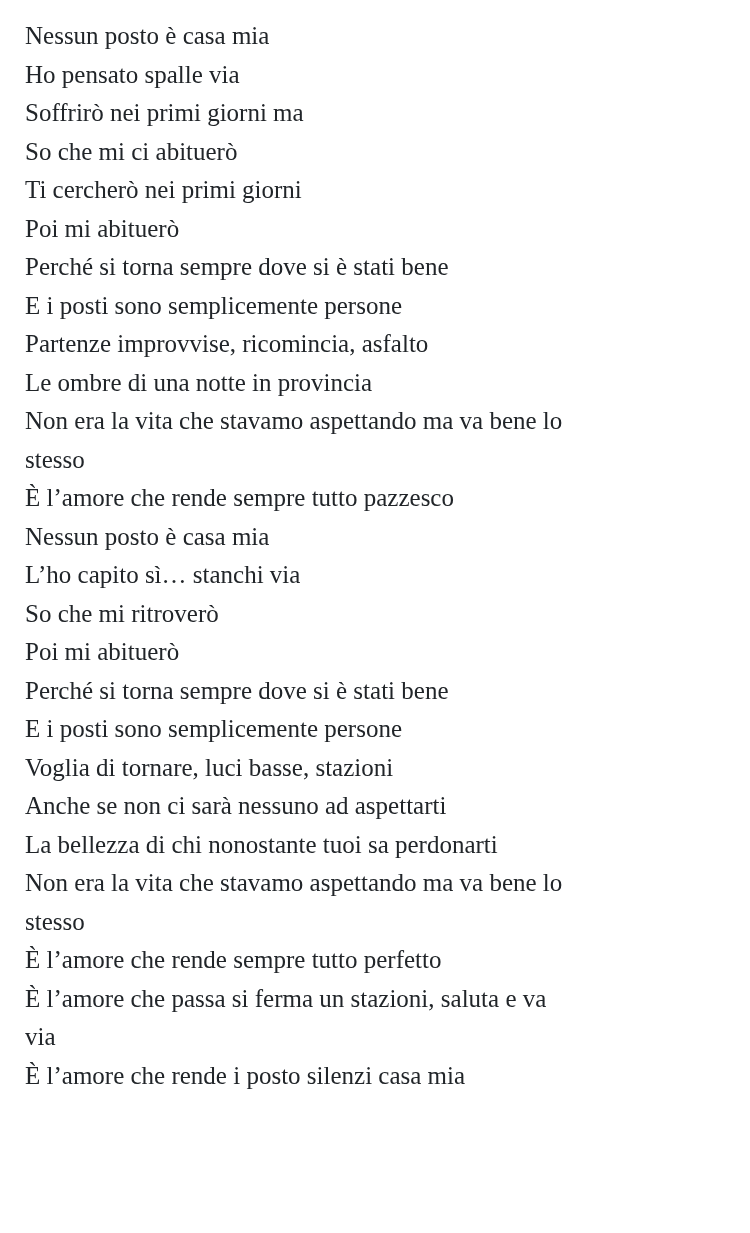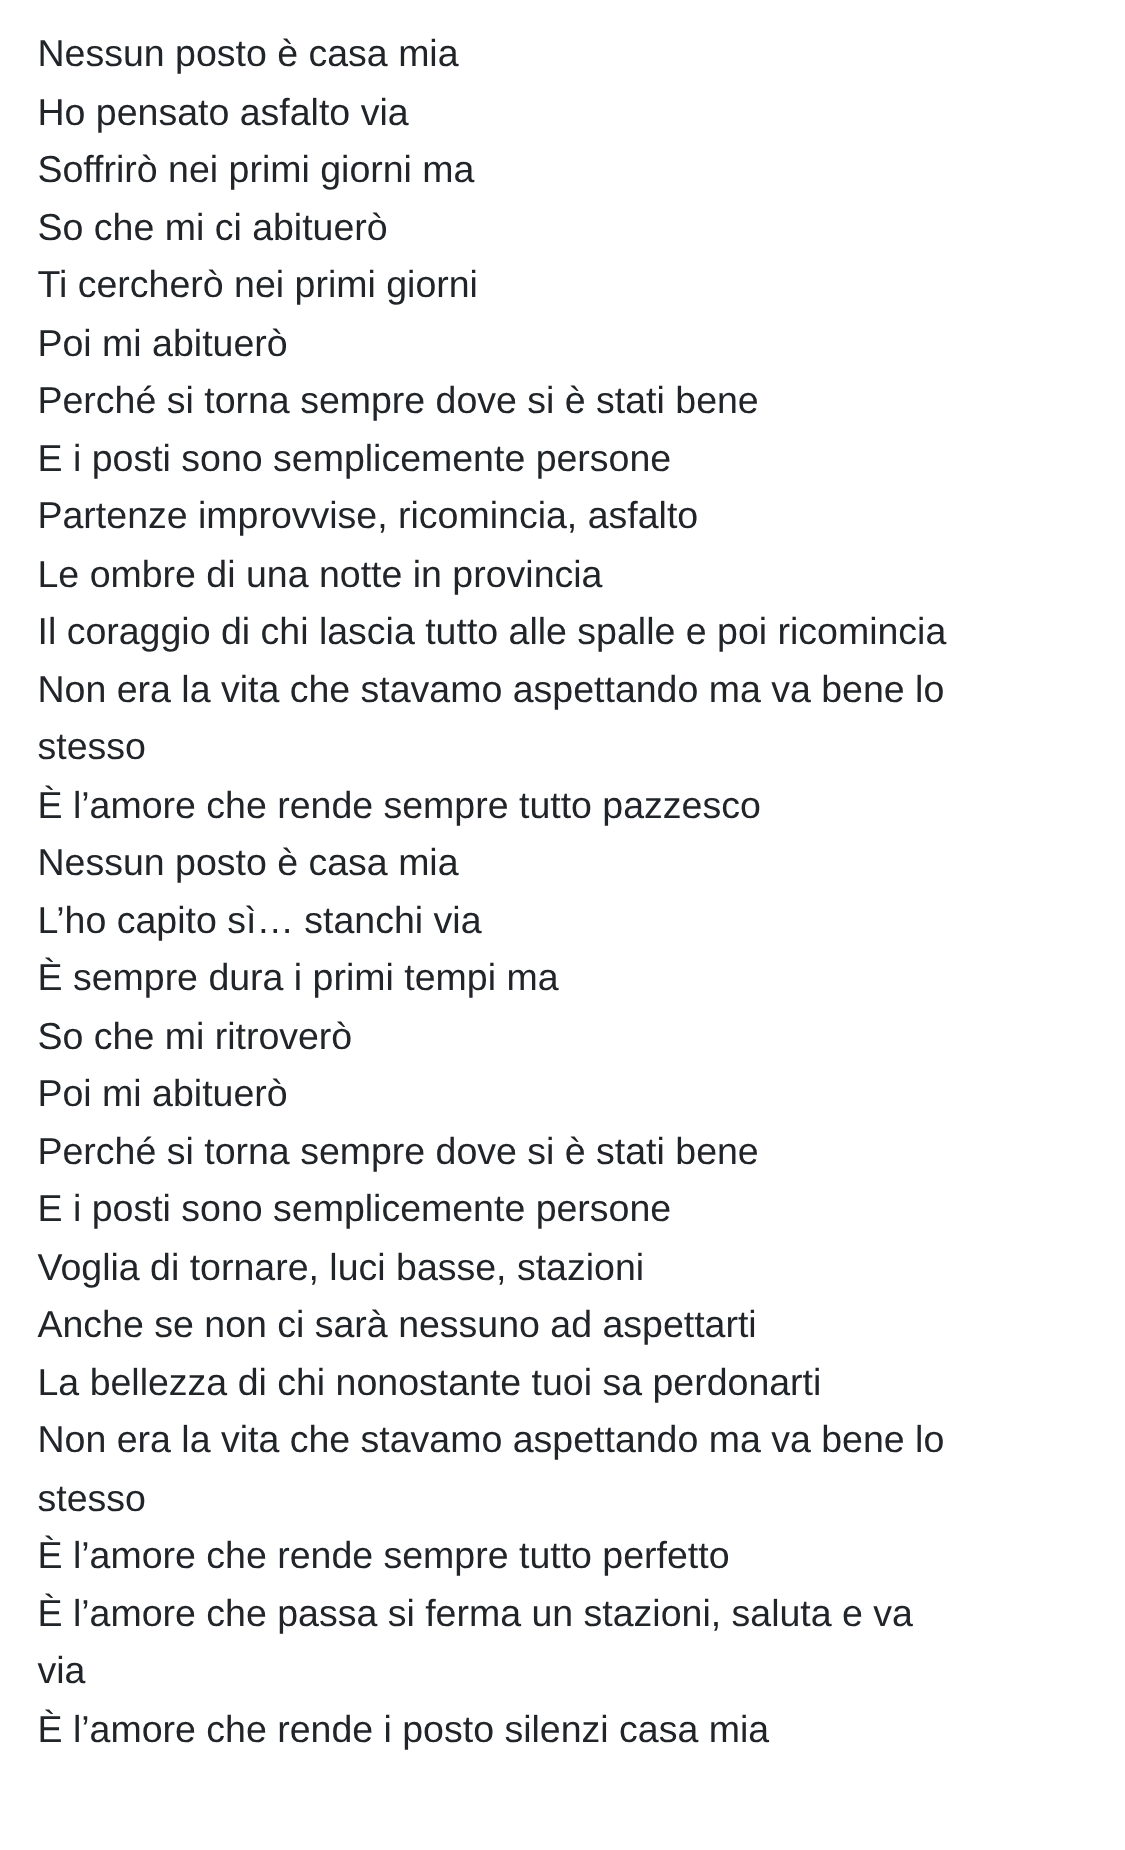--- a/index.html
+++ b/index.html
@@ -18,60 +18,59 @@
     width: 750px;
     padding: 17px 15px 0 25px;
   }
   .lyric-line {
     font-size: 25px;
     line-height: 38.5px;
     color: #212529;
     white-space: nowrap;
     font-weight: 400;
     letter-spacing: 0;
+    font-family: Liberation Serif, serif;
   }
 </style>
 </head>
 <body>
 
 <div class="lyrics-container">
 
     <div class="lyric-line">Nessun posto è casa mia</div>
 
-    <div class="lyric-line">Ho pensato asfalto via</div>
+    <div class="lyric-line">Ho pensato spalle via</div>
 
     <div class="lyric-line">Soffrirò nei primi giorni ma</div>
 
     <div class="lyric-line">So che mi ci abituerò</div>
 
     <div class="lyric-line">Ti cercherò nei primi giorni</div>
 
     <div class="lyric-line">Poi mi abituerò</div>
 
     <div class="lyric-line">Perché si torna sempre dove si è stati bene</div>
 
     <div class="lyric-line">E i posti sono semplicemente persone</div>
 
     <div class="lyric-line">Partenze improvvise, ricomincia, asfalto</div>
 
     <div class="lyric-line">Le ombre di una notte in provincia</div>
 
-    <div class="lyric-line">Il coraggio di chi lascia tutto alle spalle e poi ricomincia</div>
 
     <div class="lyric-line">Non era la vita che stavamo aspettando ma va bene lo</div>
 
     <div class="lyric-line">stesso</div>
 
     <div class="lyric-line">È l’amore che rende sempre tutto pazzesco</div>
 
     <div class="lyric-line">Nessun posto è casa mia</div>
 
     <div class="lyric-line">L’ho capito sì… stanchi via</div>
 
-    <div class="lyric-line">È sempre dura i primi tempi ma</div>
 
     <div class="lyric-line">So che mi ritroverò</div>
 
 
     <div class="lyric-line">Poi mi abituerò</div>
 
     <div class="lyric-line">Perché si torna sempre dove si è stati bene</div>
 
     <div class="lyric-line">E i posti sono semplicemente persone</div>
 

